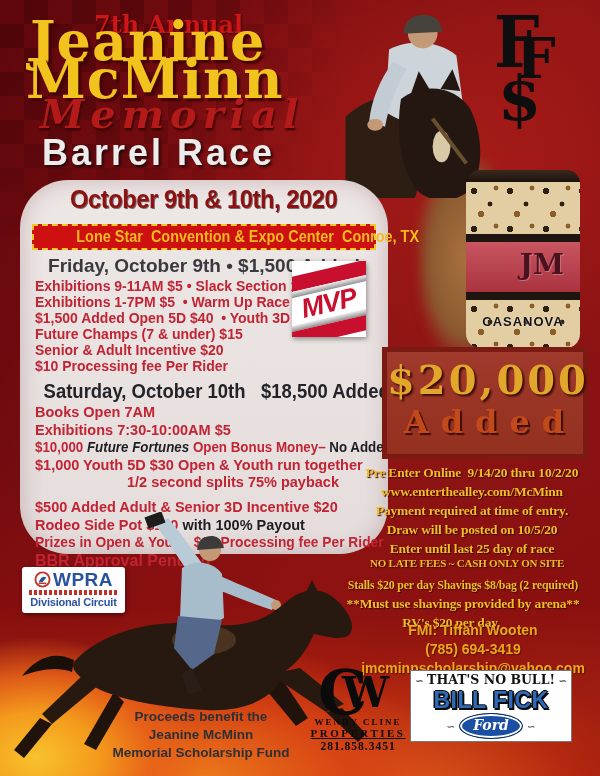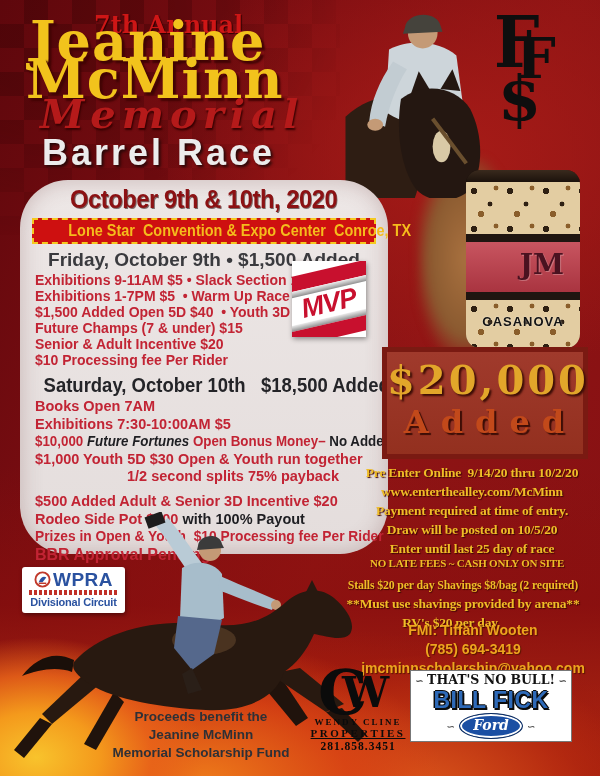--- a/index.html
+++ b/index.html
@@ -70,21 +70,21 @@
   .b-name{position:absolute;left:0;right:0;top:14px;text-align:center;color:#131313;
     font:900 13px "Liberation Sans",sans-serif;letter-spacing:1px;text-shadow:0 0 2px rgba(255,255,255,.6);}
 
   
   .panel{position:absolute;left:20px;top:180px;width:368px;height:374px;z-index:3;
     background:linear-gradient(#EDE7E6,#E4DDDC);border-radius:48px;text-align:center;
     box-shadow:inset 0 0 22px rgba(120,70,70,.30);}
   .p-date{margin-top:6px;color:#8C1113;font:800 25px/27px "Liberation Sans",sans-serif;
     letter-spacing:-.5px;text-shadow:1px 1px 0 rgba(30,0,0,.55);}
   .p-date .sqz{display:inline-block;transform:scaleX(.95);transform-origin:center;}
-  .venue-bar{margin:5px 12px 0;background:#CE1010;border:2px dashed #F5C91F;padding:1px 4px 2px;}
+  .venue-bar{margin:11px 12px 0;background:#CE1010;border:2px dashed #F5C91F;padding:1px 12px 2px;}
   .venue-bar span{display:inline-block;transform:scaleX(.85);transform-origin:center;
     color:#F5BC1C;font:bold 17px/19px "Liberation Sans",sans-serif;}
   .fri-header{margin-top:5px;color:#3A3A3E;font:800 19px/21px "Liberation Sans",sans-serif;}
   .red-lines{margin:3px 0 0 15px;text-align:left;color:#C22434;
     font:bold 14px/15.9px "Liberation Sans",sans-serif;}
   .sat-header{margin-top:5px;color:#242428;font:800 21px/23px "Liberation Sans",sans-serif;}
   .sat-header .sqz{display:inline-block;transform:scaleX(.88);transform-origin:center;}
   .sat-lines{margin:2px 0 0 15px;text-align:left;color:#C22434;
     font:bold 14.5px/17.4px "Liberation Sans",sans-serif;}
   .blk{color:#1E1E22;}

